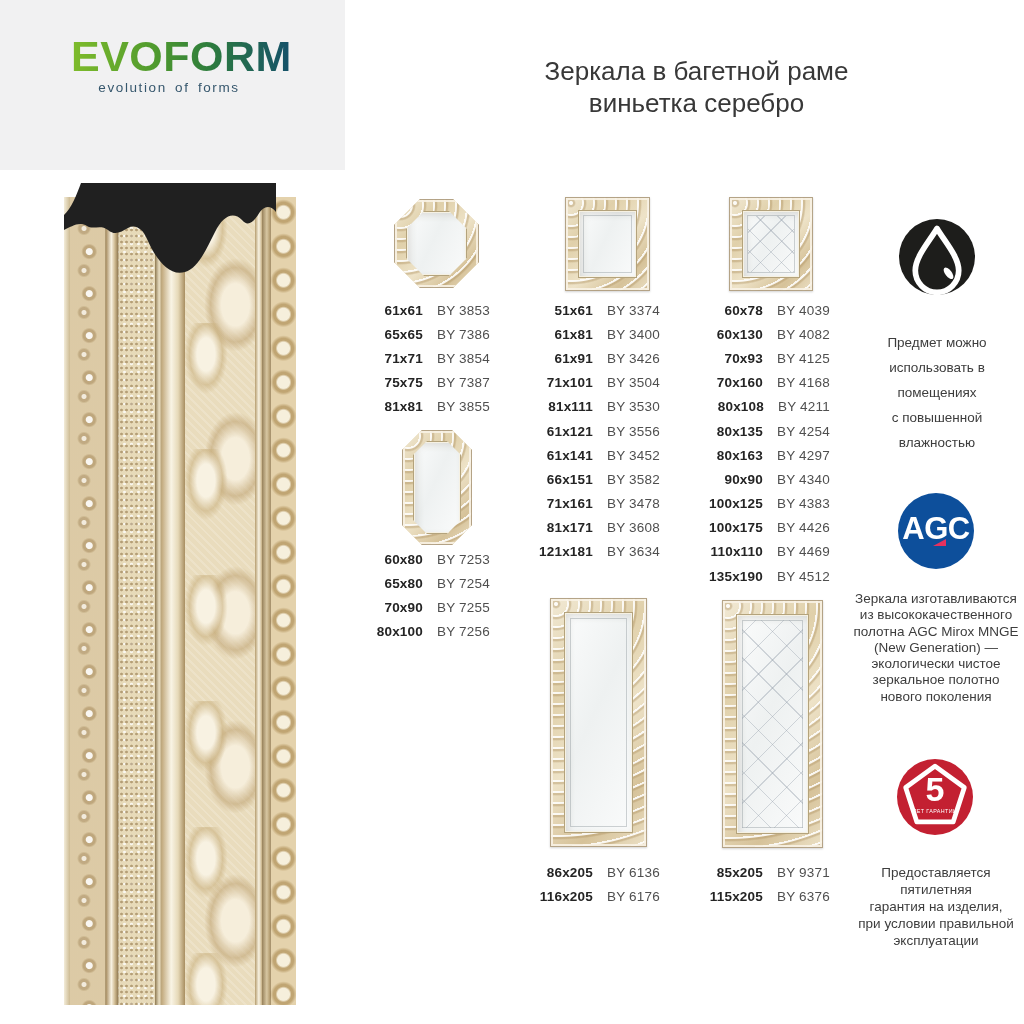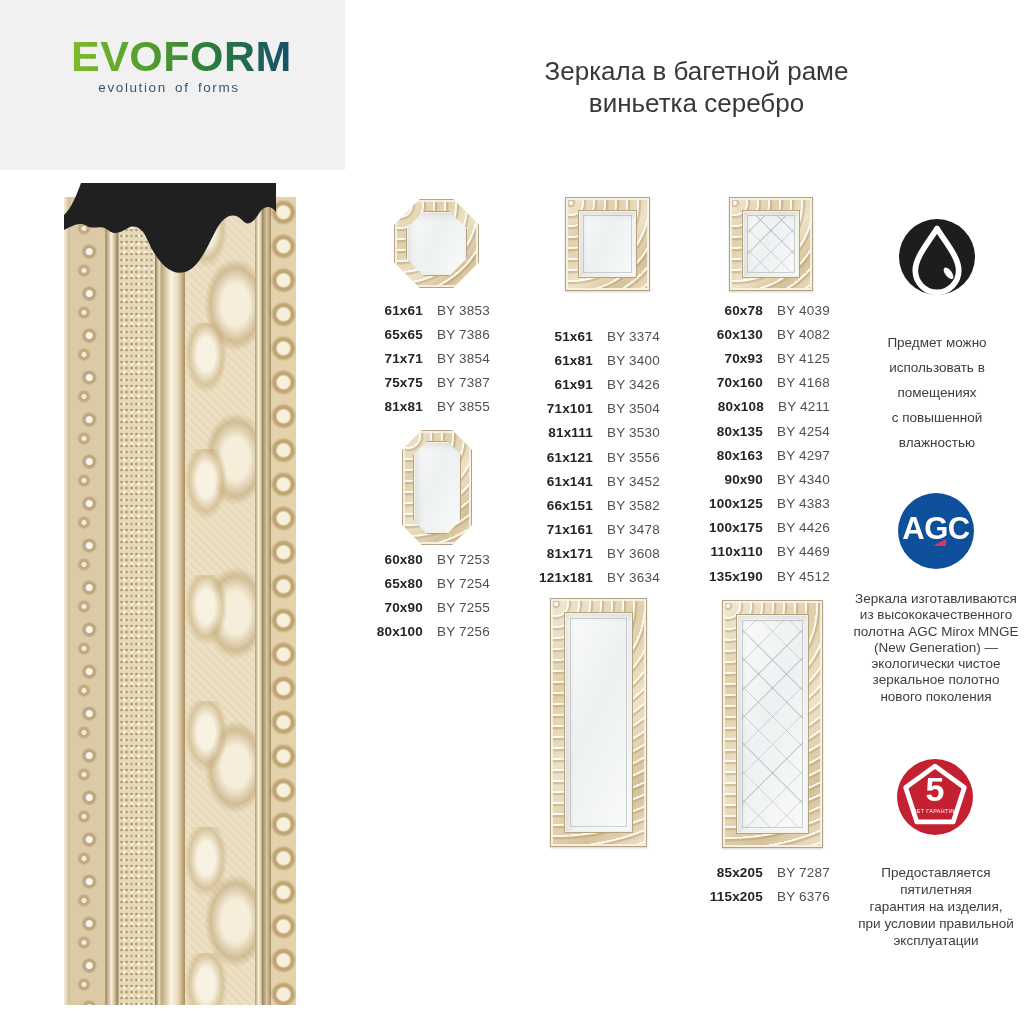--- a/index.html
+++ b/index.html
@@ -185,21 +185,21 @@
   </div>
       <div class="row">
     <span class="size">70x90</span>
     <span class="code">BY 7255</span>
   </div>
       <div class="row">
     <span class="size">80x100</span>
     <span class="code">BY 7256</span>
   </div>
     </div>
-  <div class="plist" style="left:535px;top:298px;margin-top:26px;">
+  <div class="plist" style="left:535px;top:298px;">
       <div class="row">
     <span class="size">51x61</span>
     <span class="code">BY 3374</span>
   </div>
       <div class="row">
     <span class="size">61x81</span>
     <span class="code">BY 3400</span>
   </div>
       <div class="row">
     <span class="size">61x91</span>
@@ -281,24 +281,34 @@
   </div>
       <div class="row">
     <span class="size">110x110</span>
     <span class="code">BY 4469</span>
   </div>
       <div class="row">
     <span class="size">135x190</span>
     <span class="code">BY 4512</span>
   </div>
     </div>
+  <div class="plist" style="left:535px;top:860px;">
+      <div class="row">
+    <span class="size">86x205</span>
+    <span class="code">BY 6136</span>
+  </div>
+      <div class="row">
+    <span class="size">116x205</span>
+    <span class="code">BY 6176</span>
+  </div>
+    </div>
   <div class="plist" style="left:705px;top:860px;">
       <div class="row">
     <span class="size">85x205</span>
-    <span class="code">BY 7287</span>
+    <span class="code">BY 9371</span>
   </div>
       <div class="row">
     <span class="size">115x205</span>
     <span class="code">BY 6376</span>
   </div>
     </div>
 
   <div class="circle" style="left:899px;top:219px;background:#1d1d1b;">
     <svg viewBox="-26 -28 52 56" width="76" height="76">
       <path d="M0,-21 C6,-11 16,0 16,10 A16,16 0 1 1 -16,10 C-16,0 -6,-11 0,-21 Z" fill="none" stroke="#ffffff" stroke-width="4.2" stroke-linejoin="round"></path>

